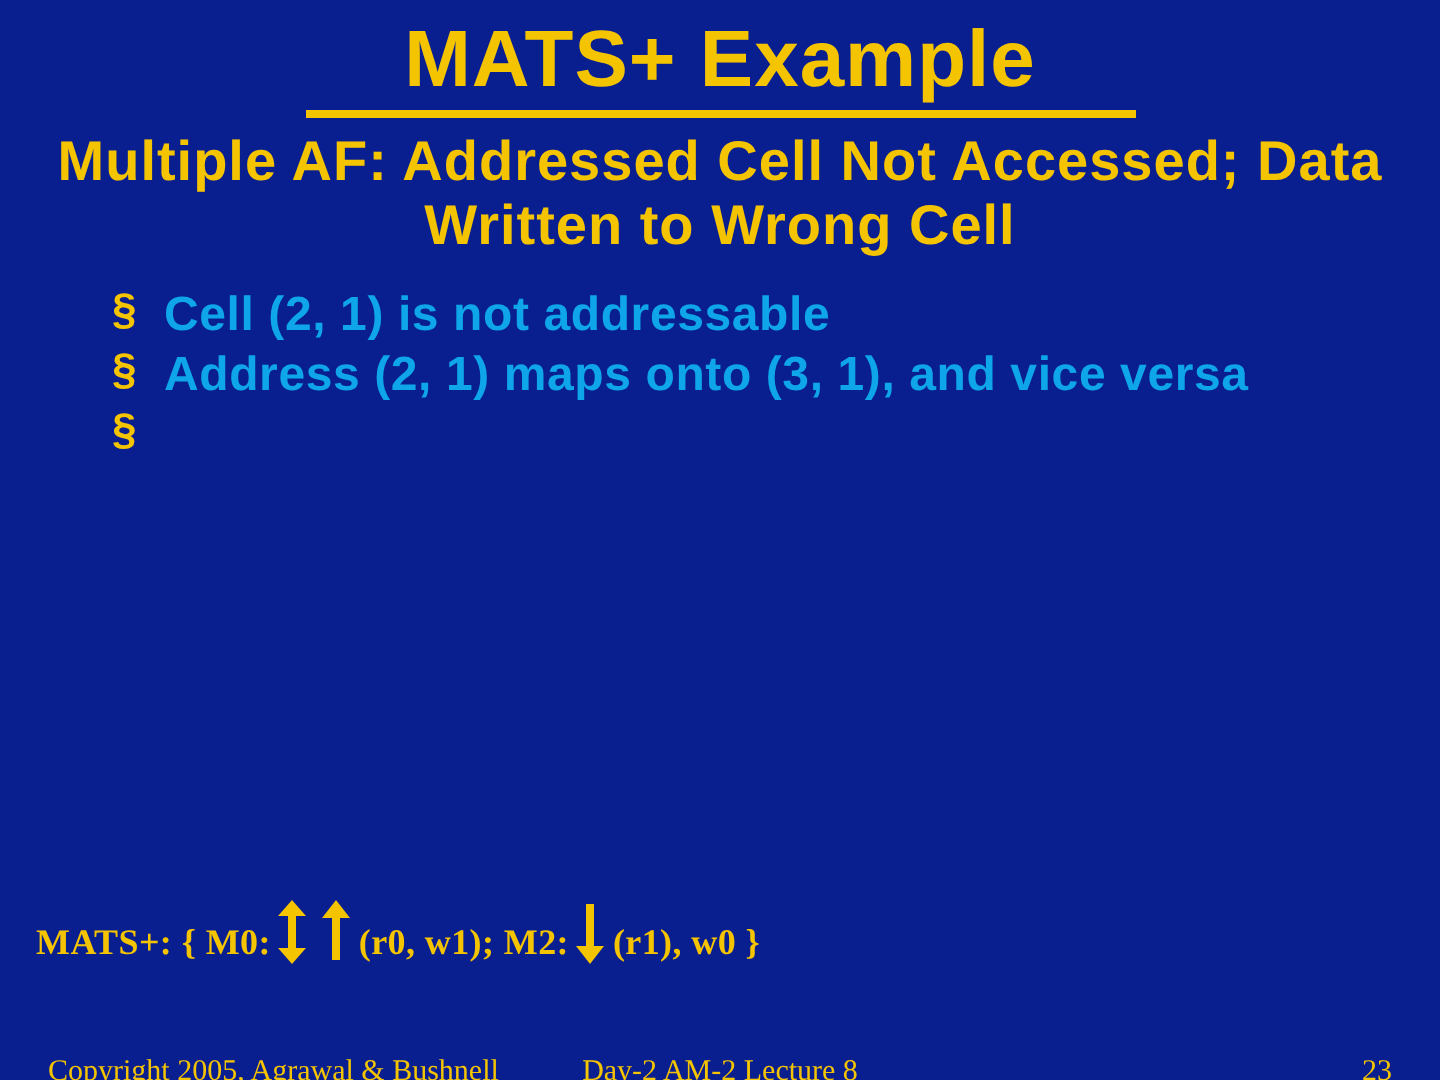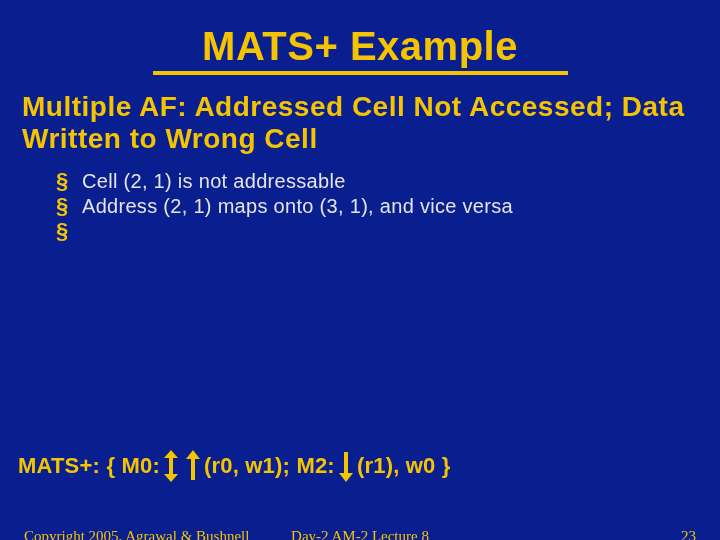--- a/index.html
+++ b/index.html
@@ -12,71 +12,73 @@
   body {
     background: #0a1f8f;
     font-family: Arial, Helvetica, sans-serif;
     position: relative;
   }
   .title {
     color: #f5c400;
     font-weight: 900;
     font-size: 40px;
     text-align: center;
-    margin-top: 24px;
+    margin-top: 8px;
     letter-spacing: 0.5px;
   }
   .title-underline {
     width: 415px;
     height: 4px;
     background: #f5c400;
     margin: 2px auto 0 auto;
   }
   .subtitle {
     color: #f5c400;
     font-weight: 900;
     font-size: 28px;
-    margin: 16px 22px 0 22px;
+    text-align: center;
+    margin: 6px 22px 0 22px;
     line-height: 1.15;
     letter-spacing: 0.5px;
   }
   .bullets {
     margin: 14px 0 0 56px;
   }
   .bullet-row {
     display: flex;
     align-items: flex-start;
     margin-bottom: 0px;
   }
   .bullet-mark {
     color: #f5c400;
     font-size: 22px;
     font-weight: 900;
     width: 26px;
     line-height: 1.0;
     margin-top: 1px;
   }
   .bullet-text {
-    color: #e5e5e5;
-    font-size: 20px;
-    font-weight: 400;
+    color: #0ea5e9;
+    font-size: 24px;
+    font-weight: 700;
     letter-spacing: 0.3px;
     line-height: 1.25;
   }
   .mats-line {
     position: absolute;
     left: 18px;
     bottom: 58px;
     color: #f5c400;
-    font-size: 22px;
+    font-size: 18px;
     font-weight: 900;
     display: flex;
-    align-items: center;
+    align-items: flex-end;
     white-space: nowrap;
     letter-spacing: 0.2px;
+    font-family: Liberation Serif, serif;
   }
   .arrow-wrap {
     display: inline-flex;
     align-items: center;
     margin: 0 4px;
   }
   svg.arrow {
     display: block;
   }
   .footer {

